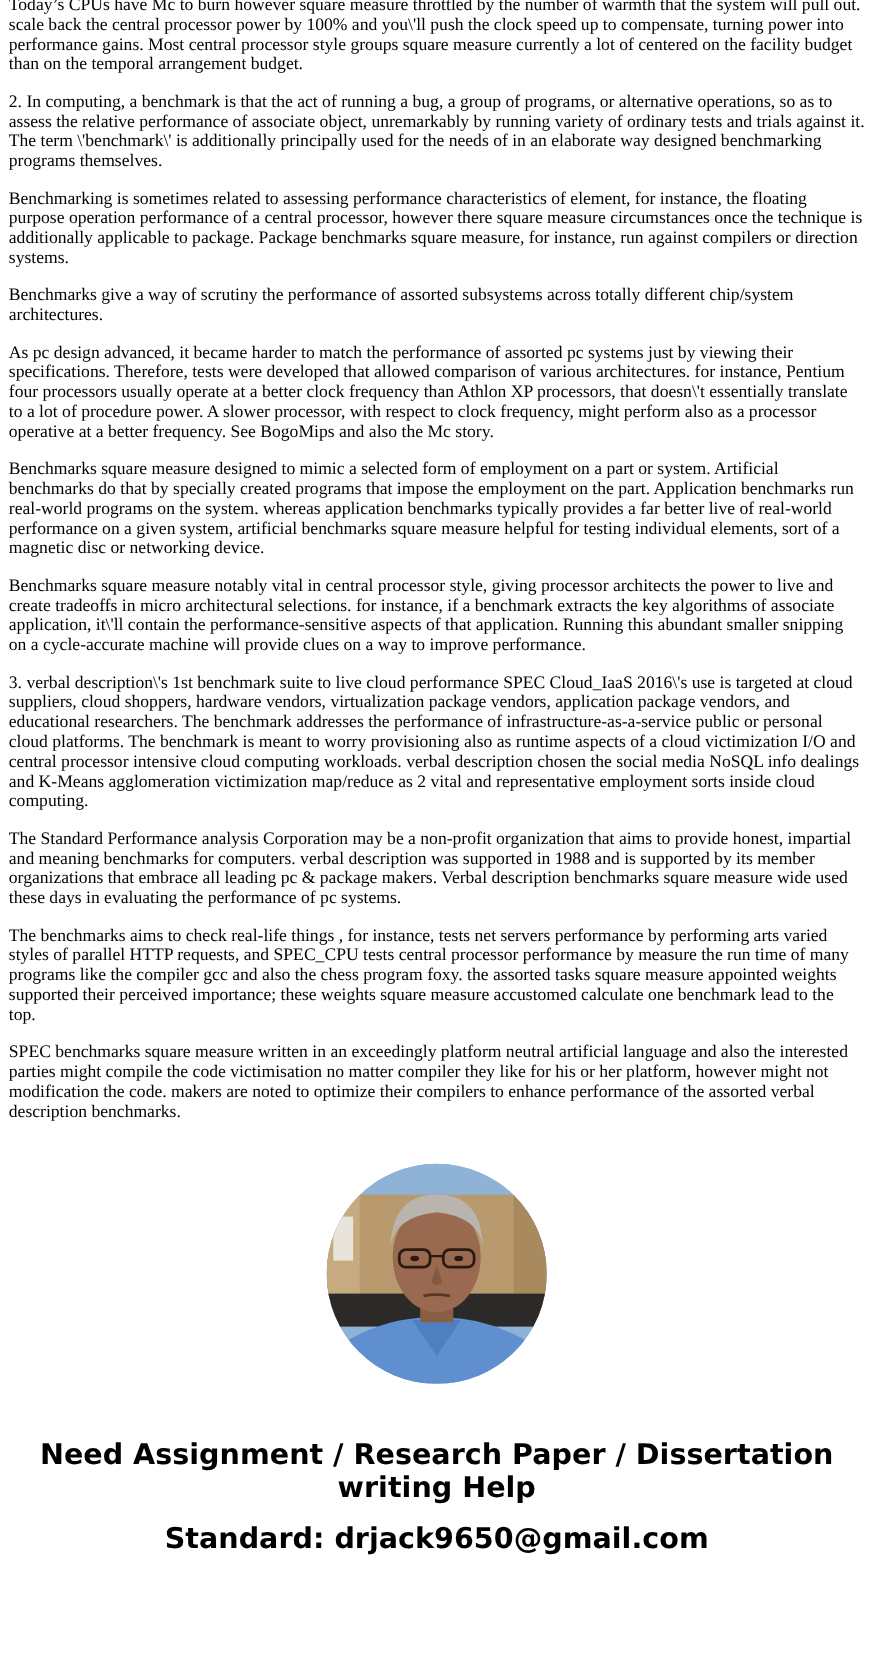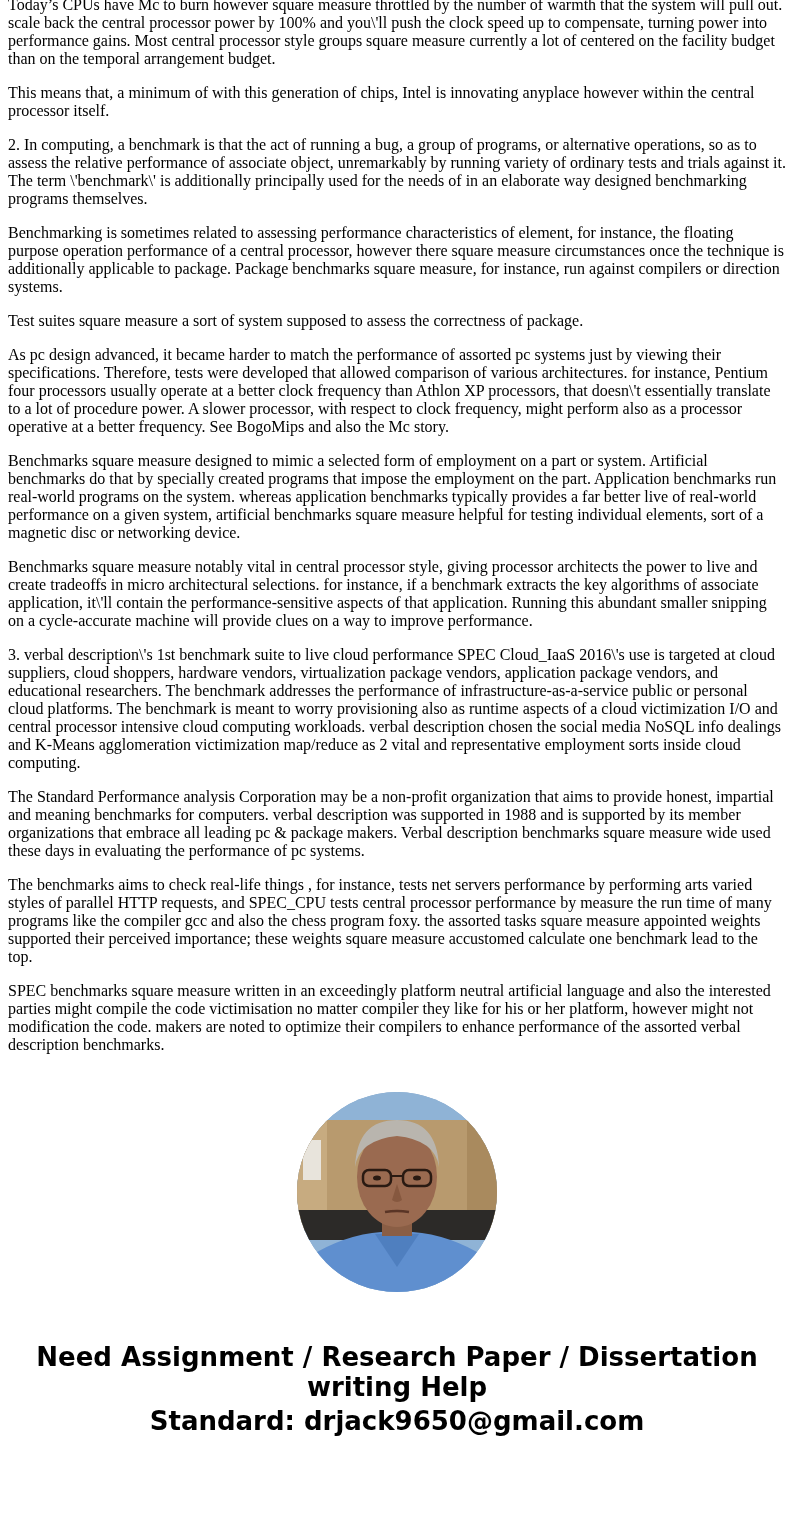--- a/index.html
+++ b/index.html
@@ -38,31 +38,30 @@
     .cta {
       text-align: center;
       font-family: "DejaVu Sans", sans-serif;
       font-weight: bold;
       font-size: 26px;
       line-height: 30px;
       margin-top: 50px;
       padding: 0 20px;
       color: #000;
     }
-    .cta div { margin: 4px; }
+    .cta div { margin: 16px; }
   </style>
 </head>
 <body>
 
 <div class="content">
   <p>Today’s CPUs have Mc to burn however square measure throttled by the number of warmth that the system will pull out. scale back the central processor power by 100% and you\'ll push the clock speed up to compensate, turning power into performance gains. Most central processor style groups square measure currently a lot of centered on the facility budget than on the temporal arrangement budget.</p>
-  <p>This means that, a minimum of with this generation of chips, Intel is innovating anyplace however within the central processor itself.</p>
   <p>2. In computing, a benchmark is that the act of running a bug, a group of programs, or alternative operations, so as to assess the relative performance of associate object, unremarkably by running variety of ordinary tests and trials against it. The term \'benchmark\' is additionally principally used for the needs of in an elaborate way designed benchmarking programs themselves.</p>
   <p>Benchmarking is sometimes related to assessing performance characteristics of element, for instance, the floating purpose operation performance of a central processor, however there square measure circumstances once the technique is additionally applicable to package. Package benchmarks square measure, for instance, run against compilers or direction systems.</p>
-  <p>Test suites square measure a sort of system supposed to assess the correctness of package.</p>
+  <p>Benchmarks give a way of scrutiny the performance of assorted subsystems across totally different chip/system architectures.</p>
   <p>As pc design advanced, it became harder to match the performance of assorted pc systems just by viewing their specifications. Therefore, tests were developed that allowed comparison of various architectures. for instance, Pentium four processors usually operate at a better clock frequency than Athlon XP processors, that doesn\'t essentially translate to a lot of procedure power. A slower processor, with respect to clock frequency, might perform also as a processor operative at a better frequency. See BogoMips and also the Mc story.</p>
   <p>Benchmarks square measure designed to mimic a selected form of employment on a part or system. Artificial benchmarks do that by specially created programs that impose the employment on the part. Application benchmarks run real-world programs on the system. whereas application benchmarks typically provides a far better live of real-world performance on a given system, artificial benchmarks square measure helpful for testing individual elements, sort of a magnetic disc or networking device.</p>
   <p>Benchmarks square measure notably vital in central processor style, giving processor architects the power to live and create tradeoffs in micro architectural selections. for instance, if a benchmark extracts the key algorithms of associate application, it\'ll contain the performance-sensitive aspects of that application. Running this abundant smaller snipping on a cycle-accurate machine will provide clues on a way to improve performance.</p>
   <p>3. verbal description\'s 1st benchmark suite to live cloud performance SPEC Cloud_IaaS 2016\'s use is targeted at cloud suppliers, cloud shoppers, hardware vendors, virtualization package vendors, application package vendors, and educational researchers. The benchmark addresses the performance of infrastructure-as-a-service   public or personal cloud platforms. The benchmark is meant to worry provisioning also as runtime aspects of a cloud victimization I/O and central processor intensive cloud computing workloads. verbal description chosen the social media NoSQL info dealings and K-Means agglomeration victimization map/reduce as 2 vital and representative employment sorts inside cloud computing.</p>
   <p>The Standard Performance analysis Corporation   may be a non-profit organization that aims to provide honest, impartial and meaning benchmarks for computers. verbal description was supported in 1988 and is supported by its member organizations that embrace all leading pc &amp; package makers. Verbal description benchmarks square measure wide used these days in evaluating the performance of pc systems.</p>
   <p>The benchmarks aims to check real-life things , for instance, tests net servers performance by performing arts varied styles of parallel HTTP requests, and SPEC_CPU tests central processor performance by measure the run time of many programs like the compiler gcc and also the chess program foxy. the assorted tasks square measure appointed weights supported their perceived importance; these weights square measure accustomed calculate one benchmark lead to the top.</p>
   <p>SPEC benchmarks square measure written in an exceedingly platform neutral artificial language   and also the interested parties might compile the code victimisation no matter compiler they like for his or her platform, however might not modification the code. makers are noted to optimize their compilers to enhance performance of the assorted verbal description benchmarks.</p>
 </div>
 
 <div class="avatar-wrap">

